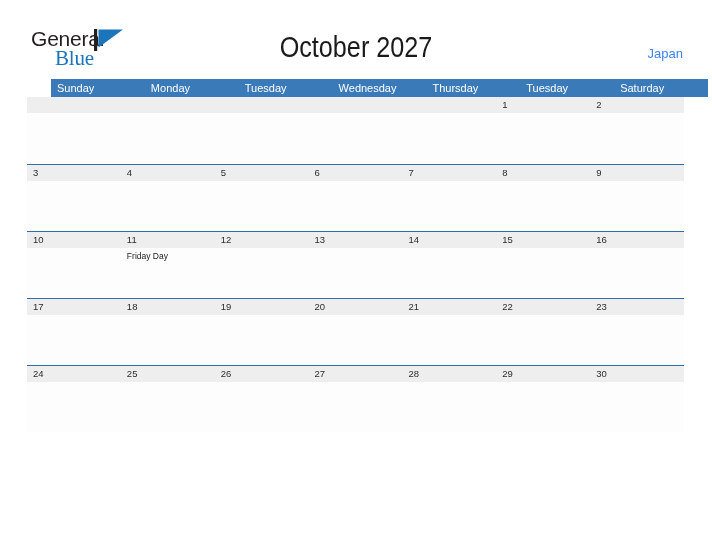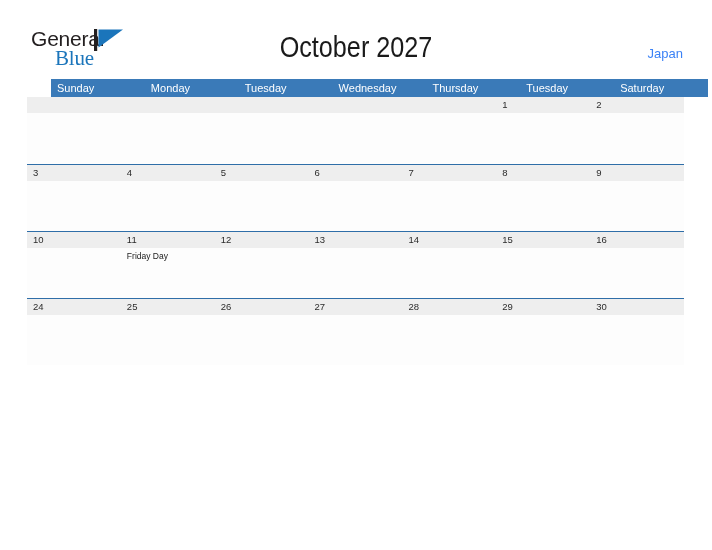--- a/index.html
+++ b/index.html
@@ -280,20 +280,46 @@
             </div>
             <div class="day-cell">
               <span class="day-num">16</span>
             </div>
           </div>
         </div>
         <div class="week-row">
           <div class="band"></div>
           <div class="day-cells">
             <div class="day-cell">
+              <span class="day-num">17</span>
+            </div>
+            <div class="day-cell">
+              <span class="day-num">18</span>
+            </div>
+            <div class="day-cell">
+              <span class="day-num">19</span>
+            </div>
+            <div class="day-cell">
+              <span class="day-num">20</span>
+            </div>
+            <div class="day-cell">
+              <span class="day-num">21</span>
+            </div>
+            <div class="day-cell">
+              <span class="day-num">22</span>
+            </div>
+            <div class="day-cell">
+              <span class="day-num">23</span>
+            </div>
+          </div>
+        </div>
+        <div class="week-row">
+          <div class="band"></div>
+          <div class="day-cells">
+            <div class="day-cell">
               <span class="day-num">24</span>
             </div>
             <div class="day-cell">
               <span class="day-num">25</span>
             </div>
             <div class="day-cell">
               <span class="day-num">26</span>
             </div>
             <div class="day-cell">
               <span class="day-num">27</span>

